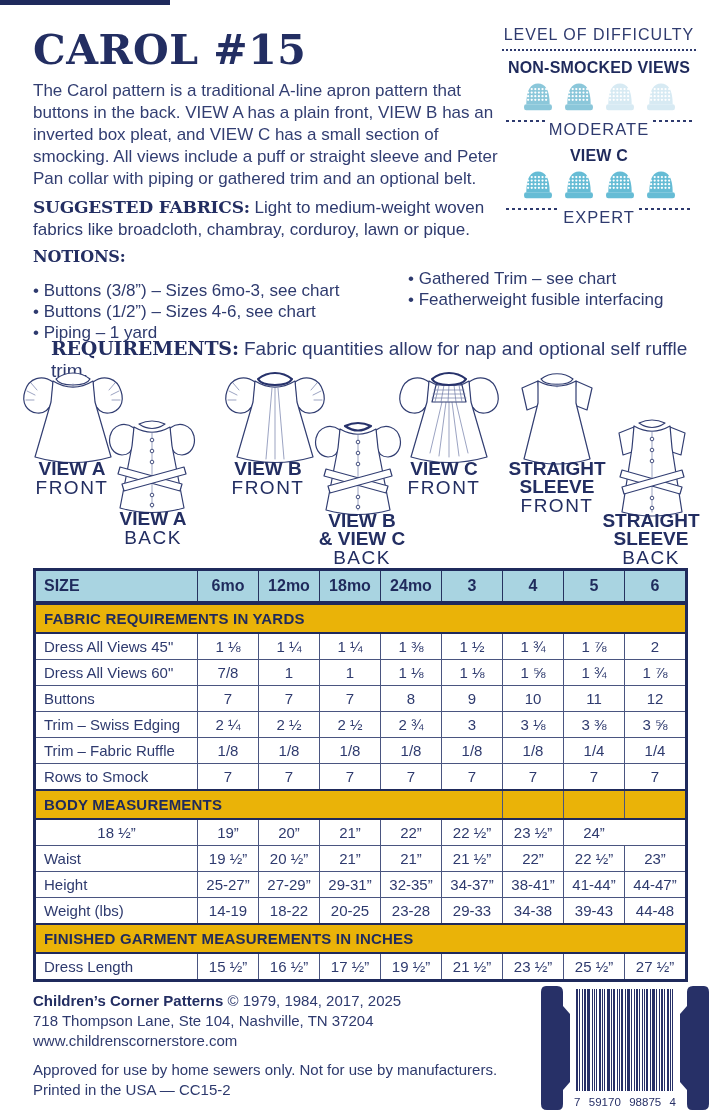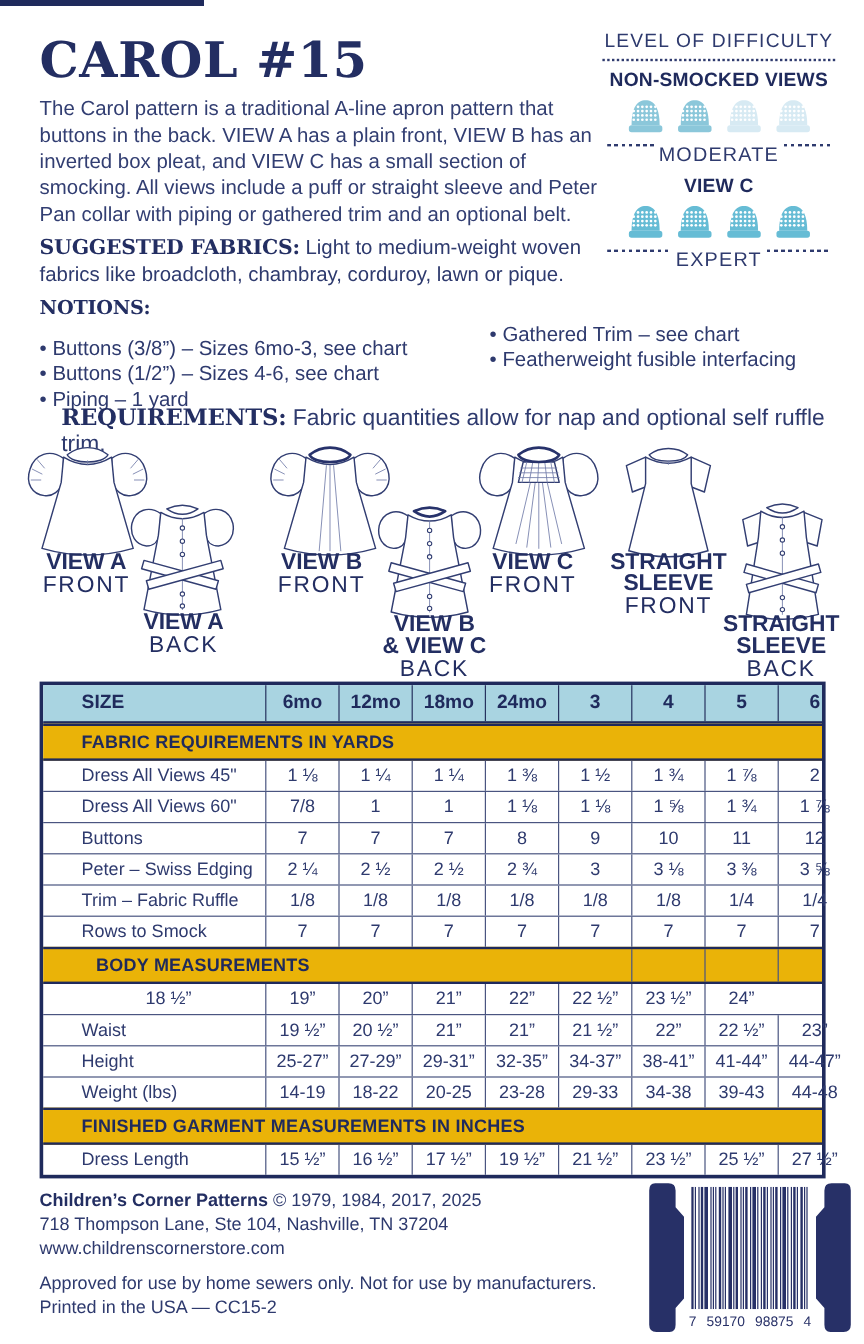--- a/index.html
+++ b/index.html
@@ -40,30 +40,30 @@
   .dl { fill:#fff; stroke:#323e72; stroke-width:1.2; stroke-linejoin:round; stroke-linecap:round; }
   .dk { fill:#fff; stroke:#27326b; stroke-width:2.2; stroke-linejoin:round; }
   .dt { fill:none; stroke:#707ba8; stroke-width:.7; stroke-linecap:round; }
   .btn { fill:#fff; stroke:#323e72; stroke-width:.9; }
   .fig-label { position:absolute; text-align:center; }
   .vb { font-weight:bold; font-size:19px; line-height:18px; color:#232e62; }
   .vr { font-size:19px; line-height:19px; letter-spacing:1.5px; color:#232e62; }
 
   
   .tbl { left:33px; top:568px; width:655px; border:3px solid #1f2a5c; background:#fff; }
-  .trow { display:grid; grid-template-columns:161px repeat(8, 61px);padding-left:24px; }
+  .trow { display:grid; grid-template-columns:161px repeat(8, 61px); }
   .c { display:flex; align-items:center; justify-content:center; font-size:15px; color:#2e3a6e; }
   .c.lbl { justify-content:flex-start; padding-left:8px; }
   .thead { background:#a9d4e1; border-bottom:2px solid #1f2a5c; }
   .thead .c { height:30px; font-weight:bold; font-size:16px; color:#1f2a5c; }
   .thead .c + .c { border-left:1px solid #26325f; }
   .band { background:#eab308; border-top:2px solid #1f2a5c; border-bottom:2px solid #1f2a5c; }
   .blbl { display:flex; align-items:center; height:27px; padding-left:8px; font-weight:bold;
     font-size:15px; color:#1f2a5c; letter-spacing:.2px; }
-  .span9 { grid-column:1/10; } .span6 { grid-column:1/7;margin-left:12px; }
+  .span9 { grid-column:1/10; } .span6 { grid-column:1/7; }
   .bcell { border-left:1px solid #4a5580; }
   .drow .c { height:25px; }
   .drow .c + .c { border-left:1px solid #4a5580; }
   .drow + .drow { border-top:1px solid #4a5580; }
 
   
   .footer { left:33px; top:991px; width:490px; font-size:15px; line-height:20px; color:#2e3a6e; }
   .pub { font-weight:bold; color:#232e62; }
   .foot-gap { height:9px; }
 
@@ -500,21 +500,21 @@
       <div class="c">7</div>
       <div class="c">7</div>
       <div class="c">7</div>
       <div class="c">8</div>
       <div class="c">9</div>
       <div class="c">10</div>
       <div class="c">11</div>
       <div class="c">12</div>
     </div>
     <div class="trow drow">
-      <div class="c lbl">Peter – Swiss Edging</div>
+      <div class="c lbl">Trim – Swiss Edging</div>
       <div class="c">2 ¼</div>
       <div class="c">2 ½</div>
       <div class="c">2 ½</div>
       <div class="c">2 ¾</div>
       <div class="c">3</div>
       <div class="c">3 ⅛</div>
       <div class="c">3 ⅜</div>
       <div class="c">3 ⅝</div>
     </div>
     <div class="trow drow">

